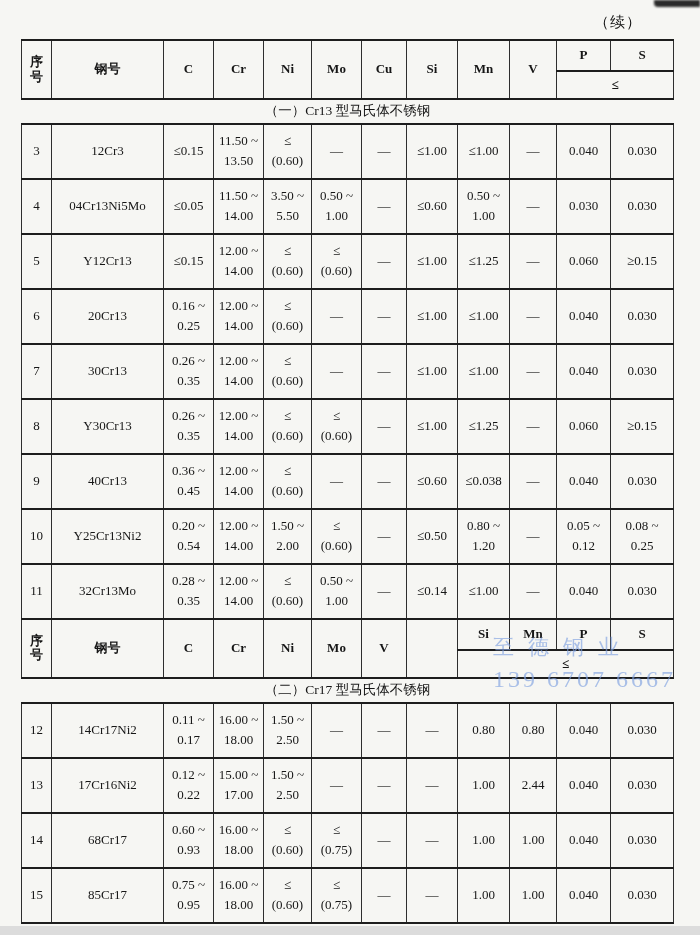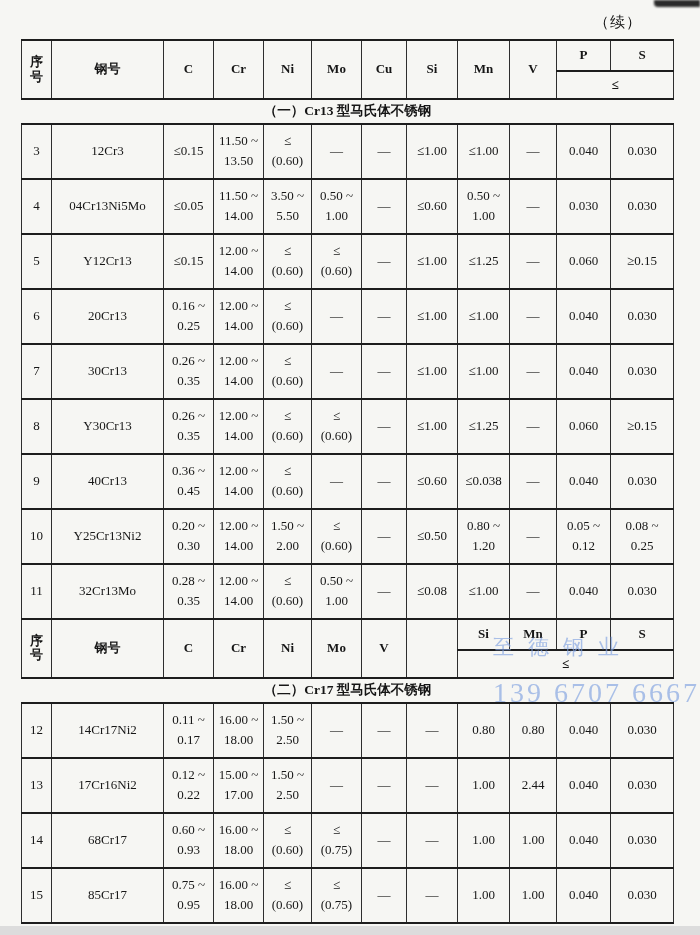--- a/index.html
+++ b/index.html
@@ -39,34 +39,34 @@
     white-space:pre-line;
     padding:1px 1px;
     overflow:hidden;
   }
   tr.hdr-top td{height:27px;font-weight:bold;}
   tr.hdr-bot td{height:24px;font-weight:bold;}
   tr.hdr-top td.cjk{font-size:13px;line-height:1.1;}
   tr.section-row td{
     height:20px;
     border-left:none;border-right:none;
-    font-weight:bold;font-size:13.5px;
+    font-weight:normal;font-size:13.5px;
     background:#f6f6f3;
   }
   tbody.rows tr{height:55px;}
   tbody.rows td{font-size:13px;}
   .watermark{
     position:absolute;left:493px;top:633px;
     color:rgba(128,162,224,0.65);
     pointer-events:none;
     z-index:5;
     font-family:Liberation Serif, serif;
   }
   .watermark .wm1{font-size:21px;letter-spacing:14px;white-space:nowrap;}
-  .watermark .wm2{font-size:28px;letter-spacing:3px;white-space:nowrap;margin-top:16px;}
+  .watermark .wm2{font-size:24px;letter-spacing:3px;white-space:nowrap;margin-top:5px;}
 </style>
 </head>
 <body>
 
 <div class="page">
 
   <div class="scan-smudge"></div>
 
   <div class="continued">（续）</div>
 
@@ -233,21 +233,21 @@
           <td>≤0.60</td>
           <td>≤0.038</td>
           <td>—</td>
           <td>0.040</td>
           <td>0.030</td>
         </tr>
         <tr>
           <td>10</td>
           <td>Y25Cr13Ni2</td>
           <td>0.20 ~
-0.30</td>
+0.54</td>
           <td>12.00 ~
 14.00</td>
           <td>1.50 ~
 2.00</td>
           <td>≤
 (0.60)</td>
           <td>—</td>
           <td>≤0.50</td>
           <td>0.80 ~
 1.20</td>
@@ -262,21 +262,21 @@
           <td>32Cr13Mo</td>
           <td>0.28 ~
 0.35</td>
           <td>12.00 ~
 14.00</td>
           <td>≤
 (0.60)</td>
           <td>0.50 ~
 1.00</td>
           <td>—</td>
-          <td>≤0.08</td>
+          <td>≤0.14</td>
           <td>≤1.00</td>
           <td>—</td>
           <td>0.040</td>
           <td>0.030</td>
         </tr>
       </tbody>
 
     <tbody>
       <tr class="hdr-top">
         <td rowspan="2" class="cjk">序

